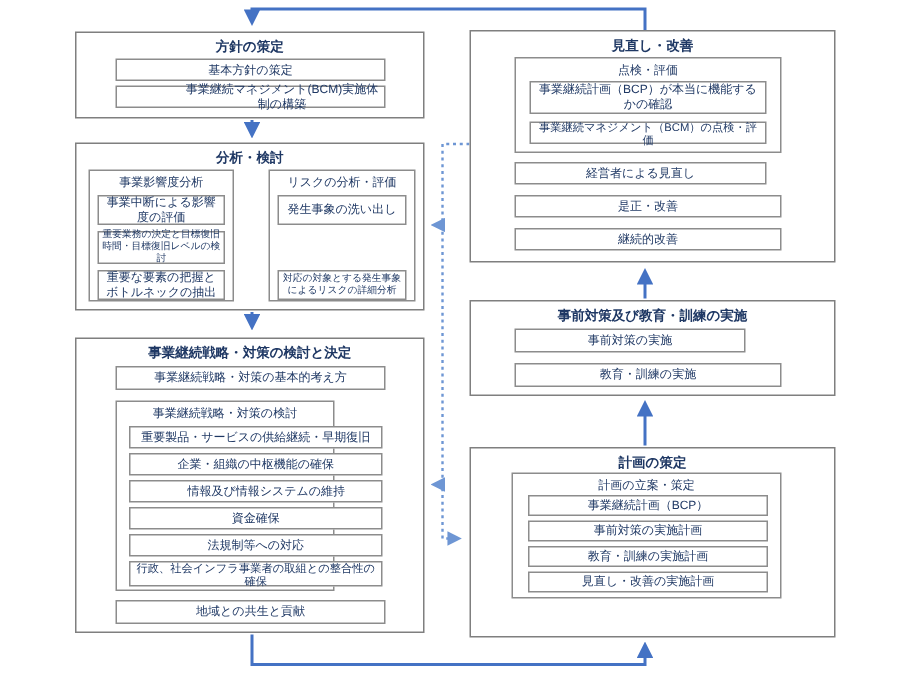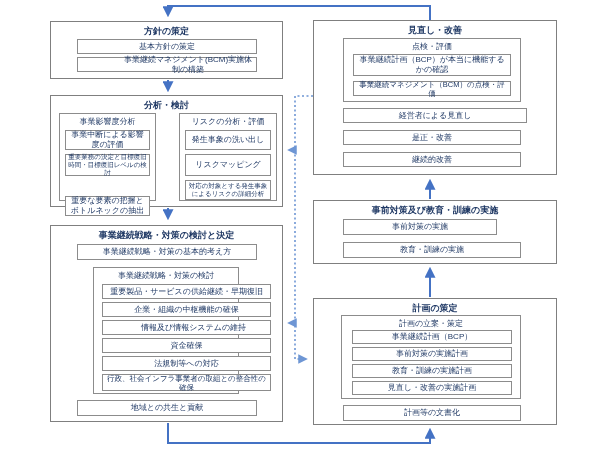--- a/index.html
+++ b/index.html
@@ -66,36 +66,35 @@
     <div class="ibox" style="left:26px; top:35px; width:180px; height:15px;padding-left:44px;">事業継続マネジメント(BCM)実施体制の構築</div>
   </div>
 
   <div class="obox" style="left:50px; top:95px; width:233px; height:112px;">
     <div class="otitle" style="top:3px;">分析・検討</div>
 
     <div class="gbox" style="left:8px; top:17px; width:97px; height:88px;">
       <div class="gtitle" style="top:2px;">事業影響度分析</div>
       <div class="ibox" style="left:5px; top:16px; width:85px; height:20px;">事業中断による影響度の評価</div>
       <div class="ibox small" style="left:5px; top:40px; width:85px; height:22px;">重要業務の決定と目標復旧時間・目標復旧レベルの検討</div>
-      <div class="ibox" style="left:5px; top:66px; width:85px; height:20px;margin-top:16px;">重要な要素の把握とボトルネックの抽出</div>
+      <div class="ibox" style="left:5px; top:66px; width:85px; height:20px;">重要な要素の把握とボトルネックの抽出</div>
     </div>
 
     <div class="gbox" style="left:128px; top:17px; width:98px; height:88px;">
       <div class="gtitle" style="top:2px;">リスクの分析・評価</div>
       <div class="ibox" style="left:5px; top:16px; width:86px; height:20px;">発生事象の洗い出し</div>
-      <div class="ibox" style="left:5px; top:40px; width:86px; height:22px;">リスクマッピング</div>
       <div class="ibox small" style="left:5px; top:66px; width:86px; height:20px;">対応の対象とする発生事象によるリスクの詳細分析</div>
     </div>
   </div>
 
   <div class="obox" style="left:50px; top:225px; width:233px; height:197px;">
     <div class="otitle" style="top:3px;">事業継続戦略・対策の検討と決定</div>
     <div class="ibox" style="left:26px; top:18px; width:180px; height:16px;">事業継続戦略・対策の基本的考え方</div>
 
-    <div class="gbox" style="left:26px; top:41px; width:146px; height:127px;margin-left:16px;">
+    <div class="gbox" style="left:26px; top:41px; width:146px; height:127px;">
       <div class="gtitle" style="top:2px;">事業継続戦略・対策の検討</div>
       <div class="ibox" style="left:8px; top:16px; width:169px; height:15px;">重要製品・サービスの供給継続・早期復旧</div>
       <div class="ibox" style="left:8px; top:34px; width:169px; height:15px;">企業・組織の中枢機能の確保</div>
       <div class="ibox" style="left:8px; top:52px; width:169px; height:15px;padding-left:16px;">情報及び情報システムの維持</div>
       <div class="ibox" style="left:8px; top:70px; width:169px; height:15px;">資金確保</div>
       <div class="ibox" style="left:8px; top:88px; width:169px; height:15px;">法規制等への対応</div>
       <div class="ibox tiny" style="left:8px; top:106px; width:169px; height:17px;">行政、社会インフラ事業者の取組との整合性の確保</div>
     </div>
 
     <div class="ibox" style="left:26px; top:174px; width:180px; height:16px;">地域との共生と貢献</div>
@@ -103,21 +102,21 @@
 
   <div class="obox" style="left:313px; top:20px; width:244px; height:155px;">
     <div class="otitle" style="top:3px;">見直し・改善</div>
 
     <div class="gbox" style="left:29px; top:17px; width:178px; height:64px;">
       <div class="gtitle" style="top:2px;">点検・評価</div>
       <div class="ibox" style="left:9px; top:15px; width:158px; height:22px;">事業継続計画（BCP）が本当に機能するかの確認</div>
       <div class="ibox tiny" style="left:9px; top:42px; width:158px; height:15px;">事業継続マネジメント（BCM）の点検・評価</div>
     </div>
 
-    <div class="ibox" style="left:29px; top:87px; width:184px; height:15px;">経営者による見直し</div>
+    <div class="ibox" style="left:29px; top:87px; width:168px; height:15px;">経営者による見直し</div>
     <div class="ibox" style="left:29px; top:109px; width:178px; height:15px;">是正・改善</div>
     <div class="ibox" style="left:29px; top:131px; width:178px; height:15px;">継続的改善</div>
   </div>
 
   <div class="obox" style="left:313px; top:200px; width:244px; height:64px;">
     <div class="otitle" style="top:3px;">事前対策及び教育・訓練の実施</div>
     <div class="ibox" style="left:29px; top:18px; width:154px; height:16px;">事前対策の実施</div>
     <div class="ibox" style="left:29px; top:41px; width:178px; height:16px;">教育・訓練の実施</div>
   </div>
 
@@ -125,16 +124,15 @@
     <div class="otitle" style="top:3px;">計画の策定</div>
 
     <div class="gbox" style="left:27px; top:16px; width:180px; height:84px;">
       <div class="gtitle" style="top:2px;">計画の立案・策定</div>
       <div class="ibox" style="left:10px; top:14px; width:160px; height:14px;">事業継続計画（BCP）</div>
       <div class="ibox" style="left:10px; top:31px; width:160px; height:14px;">事前対策の実施計画</div>
       <div class="ibox" style="left:10px; top:48px; width:160px; height:14px;">教育・訓練の実施計画</div>
       <div class="ibox" style="left:10px; top:65px; width:160px; height:14px;">見直し・改善の実施計画</div>
     </div>
 
-    <div class="ibox" style="left:29px; top:106px; width:178px; height:16px;">計画等の文書化</div>
   </div>
 
 </div>
 
 </body></html>

